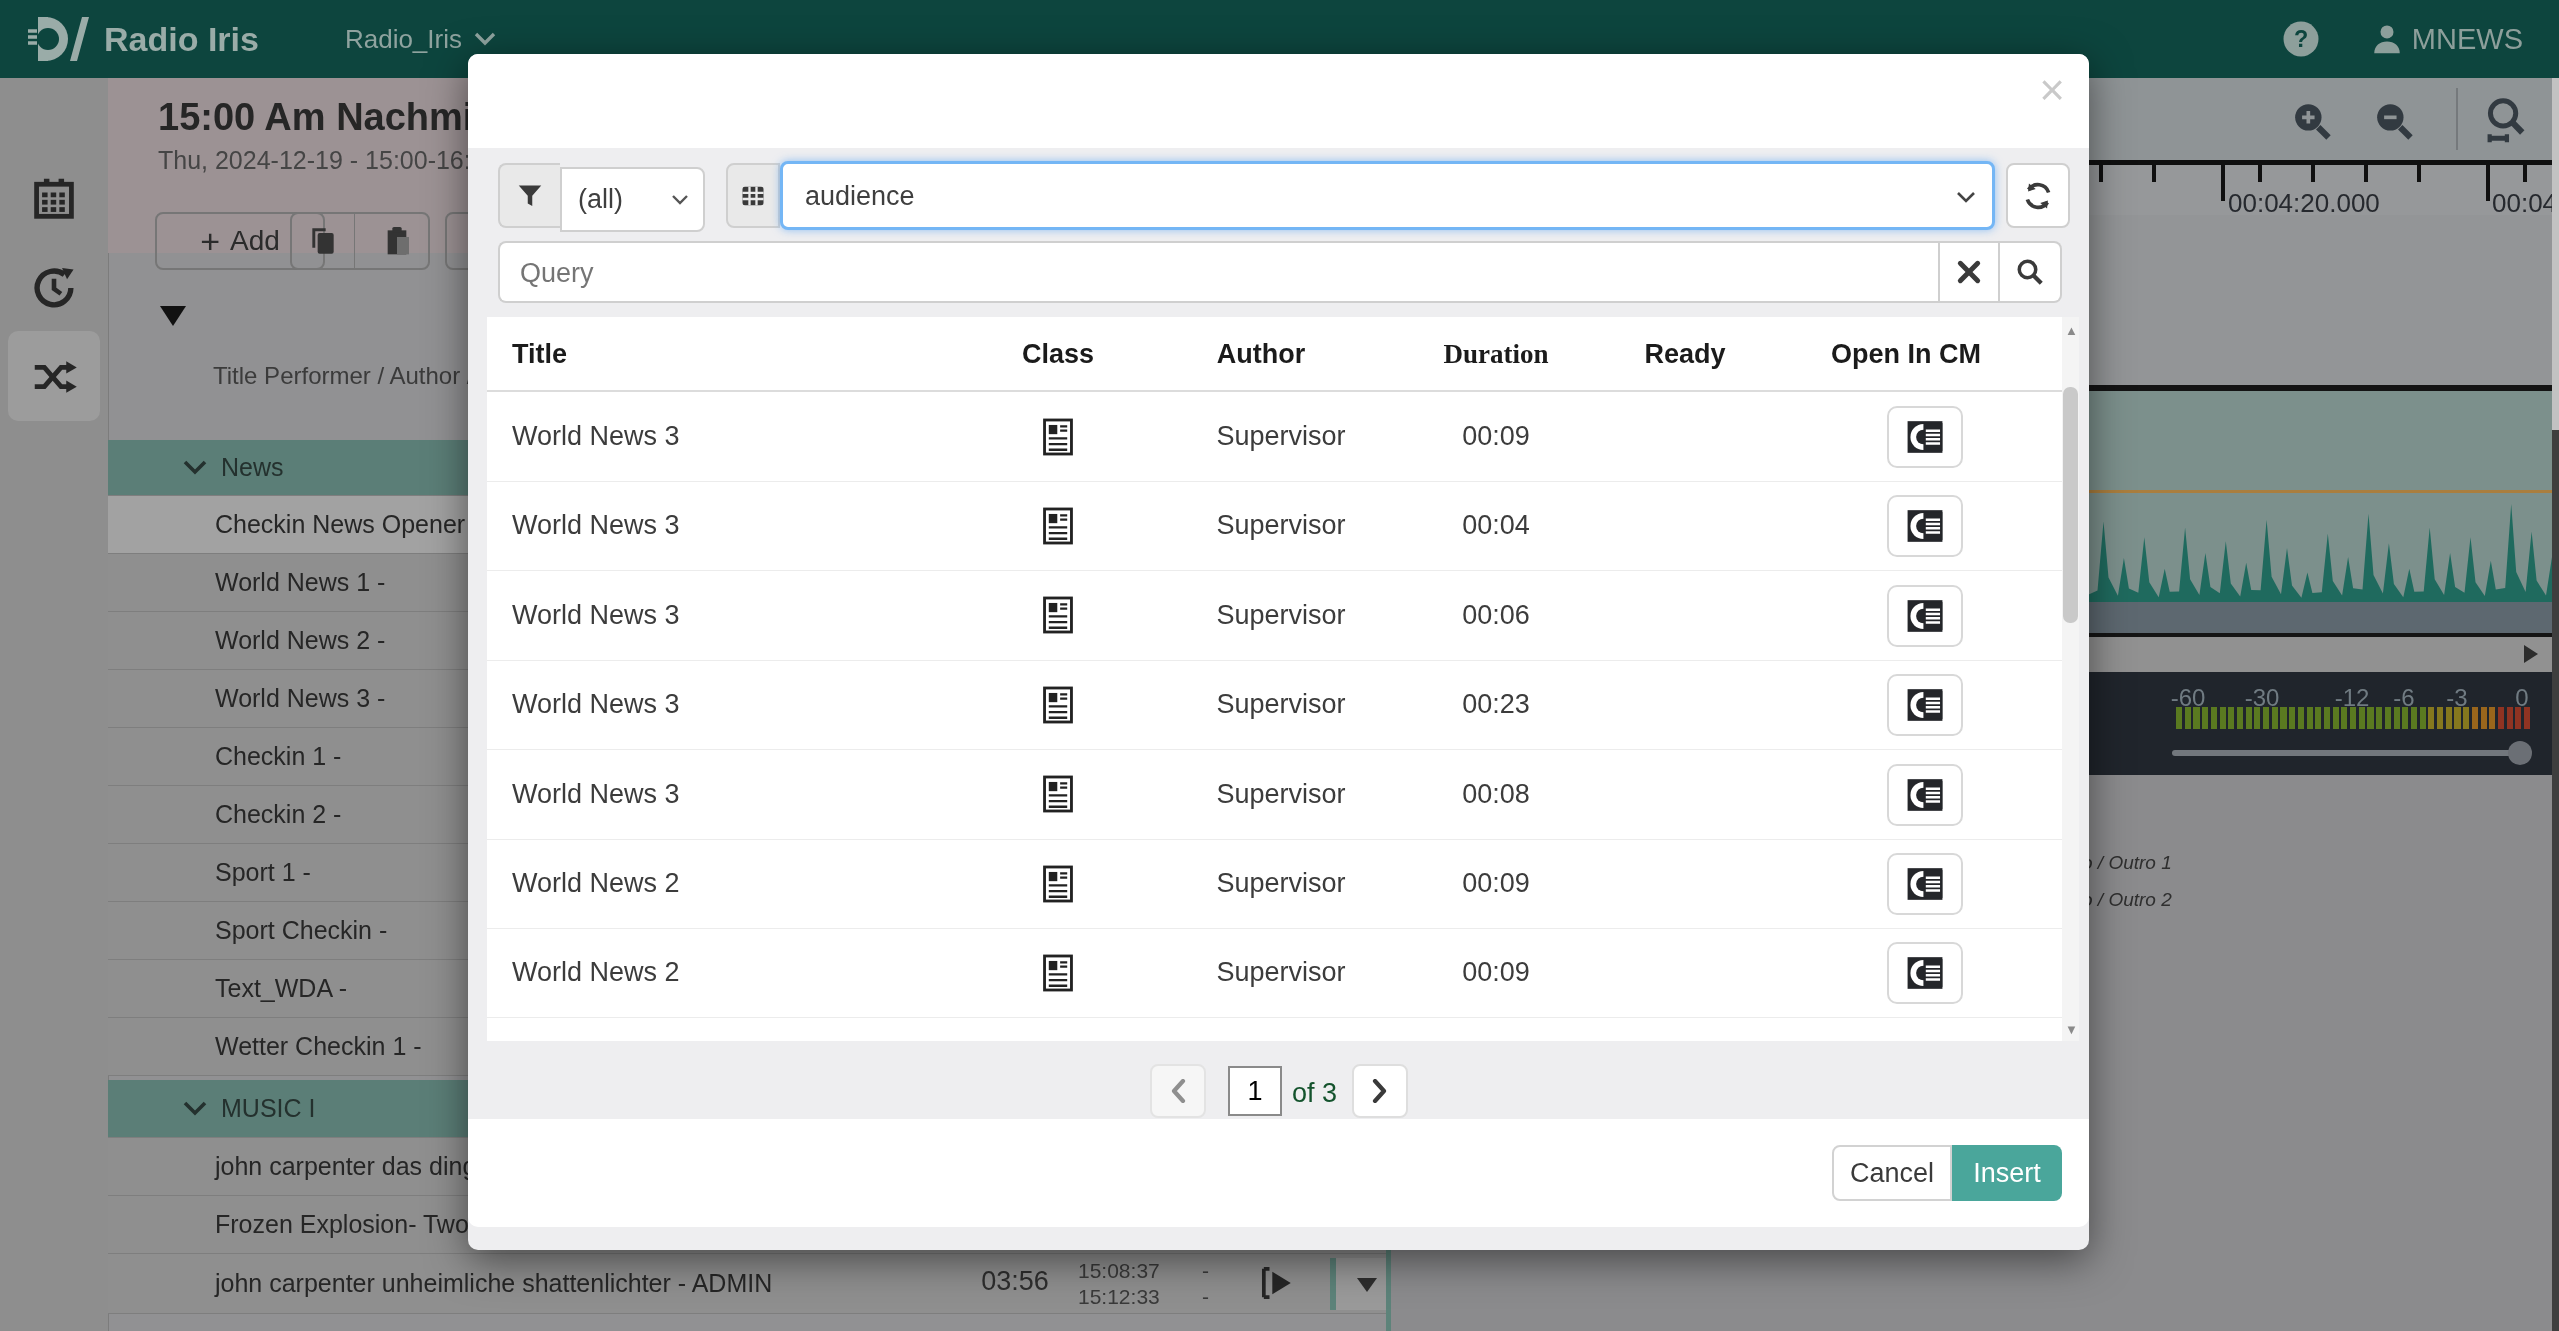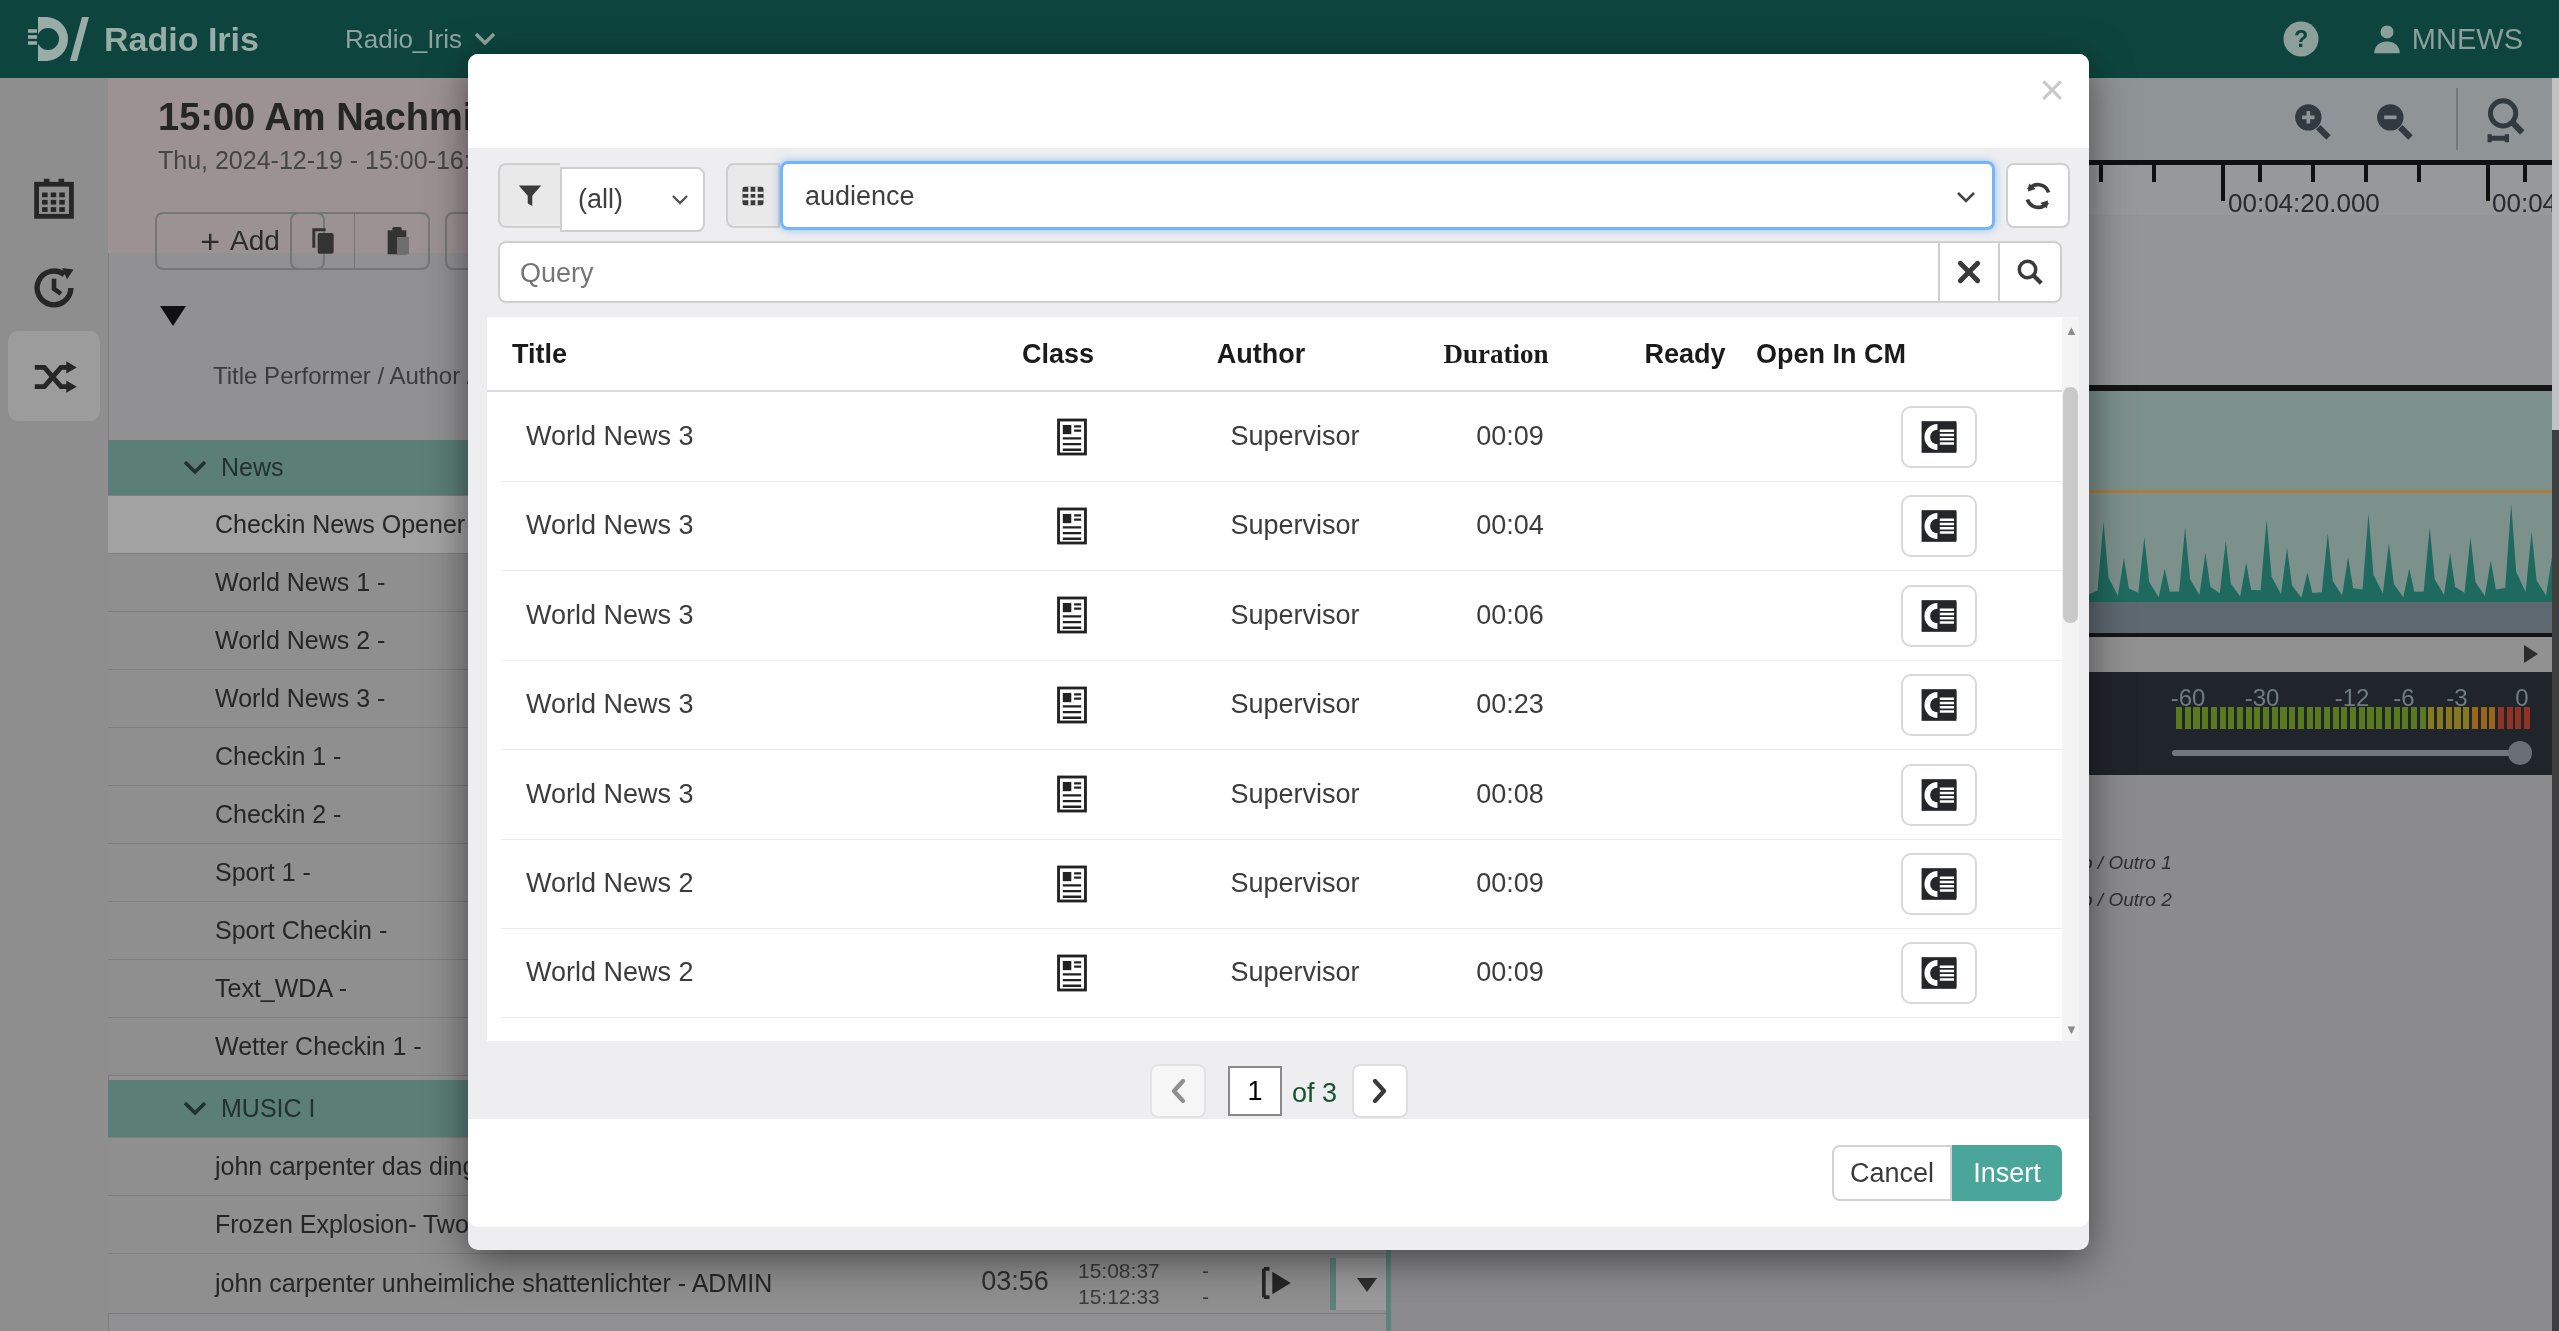--- a/index.html
+++ b/index.html
@@ -53,21 +53,21 @@
   .m-title{position:absolute;left:32px;top:32px;font-size:27px;color:#3f3f3f;}
   .m-close{position:absolute;right:24px;top:14px;font-size:44px;color:#c9c9c9;cursor:pointer;line-height:1;}
   .m-foot{position:absolute;left:0;top:1065px;width:100%;height:108px;background:#fff;border-radius:0 0 10px 10px;}
   .seg{box-sizing:border-box;border:2px solid #cfcfcf;background:#fff;}
   .seg-gray{background:#e9e9e9;}
   .fld{font-size:27px;color:#3f3f3f;}
   .combo-focus{border:3px solid #74b6f5;box-shadow:0 0 8px rgba(90,165,245,.65);border-radius:8px;}
   input.plain{border:none;outline:none;background:transparent;font-family:inherit;}
   .tbl-card{position:absolute;left:19px;top:263px;width:1592px;height:724px;background:#fff;overflow:hidden;}
   .th{position:absolute;top:22px;font-size:27px;font-weight:700;color:#1b1b1b;}
-  .trow{position:absolute;left:14px;width:1592px;height:89px;border-bottom:1px solid #ececec;cursor:pointer;}
+  .trow{position:absolute;left:0;width:1592px;height:89px;border-bottom:1px solid #ececec;cursor:pointer;}
   .cell{position:absolute;top:0;height:89px;display:flex;align-items:center;font-size:27px;color:#3c3c3c;}
   .ctr{justify-content:center;}
   .openbtn{position:absolute;left:1400px;top:14px;width:76px;height:62px;border:2px solid #d8d8d8;border-radius:10px;
     background:#fff;display:flex;align-items:center;justify-content:center;box-sizing:border-box;cursor:pointer;}
   .sbar{position:absolute;left:1575px;top:0;width:17px;height:724px;background:#f4f4f4;}
   .sthumb{position:absolute;left:1px;top:70px;width:15px;height:236px;background:#c9c9c9;border-radius:7px;}
   .pagebtn{box-sizing:border-box;border-radius:8px;display:flex;align-items:center;justify-content:center;cursor:pointer;}
   .btn-cancel{border:2px solid #d2d2d2;background:#fff;color:#3a3a3a;border-radius:8px 0 0 8px;}
   .btn-insert{background:#4aa69b;color:#fff;border-radius:0 8px 8px 0;}
   .tri-down{width:0;height:0;border-left:13px solid transparent;border-right:13px solid transparent;border-top:20px solid #111;}
@@ -439,21 +439,21 @@
           </svg>
       </span>
     </div>
 
     <div class="tbl-card">
       <span class="th" style="left:25px;">Title</span>
       <span class="th" style="left:511px;width:120px;text-align:center;">Class</span>
       <span class="th" style="left:714px;width:120px;text-align:center;">Author</span>
       <span class="th" style="left:949px;width:120px;text-align:center;font-family:Liberation Serif, serif;">Duration</span>
       <span class="th" style="left:1138px;width:120px;text-align:center;">Ready</span>
-      <span class="th" style="left:1269px;width:160px;text-align:left;">Open In CM</span>
+      <span class="th" style="left:1339px;width:160px;text-align:center;">Open In CM</span>
       <div style="position:absolute;left:0;top:73px;width:1575px;height:2px;background:#dcdcdc;"></div>
       <div id="rows-host">
           <div class="trow" style="top:75px">
       <span class="cell" style="left:25px;width:440px;">World News 3</span>
       <span class="cell ctr" style="left:511px;width:120px;">
         <svg width="34" height="40" viewBox="0 0 24 28">
                 <rect x="2.5" y="2" width="19" height="24" fill="none" stroke="#222" stroke-width="2"></rect>
                 <rect x="5.5" y="5.5" width="6" height="6.5" fill="#222"></rect>
                 <path d="M13.5 6.5h5M13.5 9.5h5M5.5 15h13M5.5 19h13M5.5 23h13" stroke="#222" stroke-width="1.6"></path>
               </svg>

